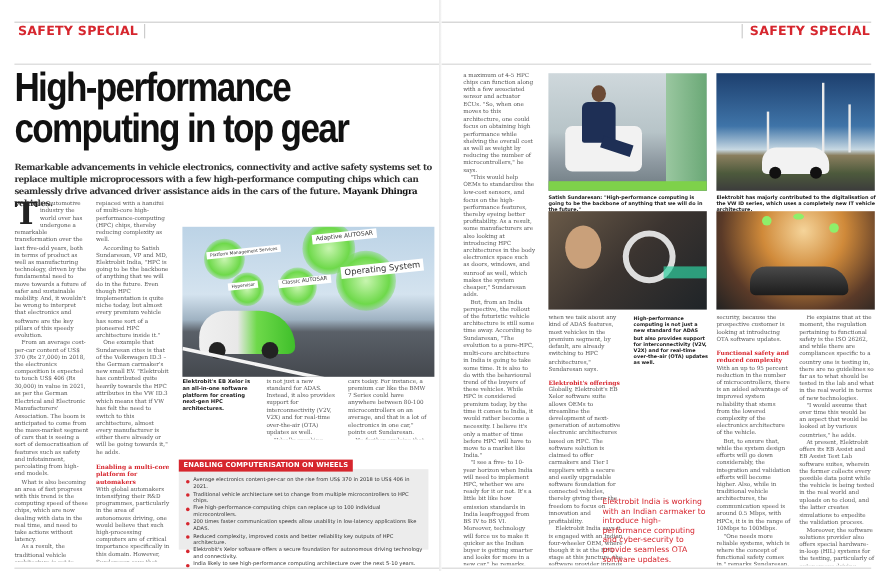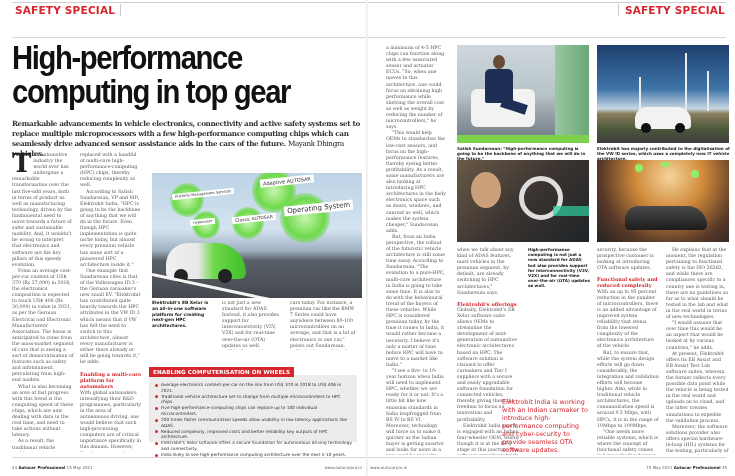--- a/index.html
+++ b/index.html
@@ -1,30 +1,30 @@
 <!DOCTYPE html>
 <html><head>
 <meta charset="utf-8">
 <style>
 *{box-sizing:border-box;margin:0;padding:0}
 html,body{width:735px;height:476px;overflow:hidden;background:#fff}
 body{font-family:"DejaVu Serif",serif;color:#222;position:relative}
 .spread{position:absolute;left:0;top:0;width:735px;height:476px;background:#fff}
-.page{position:absolute;top:0;height:416px}
+.page{position:absolute;top:16px;height:416px}
 .page.left{left:0;width:366px}
 .page.right{left:368px;width:367px}
 .gutter{position:absolute;left:366px;top:0;width:2px;height:476px;background:linear-gradient(90deg,#e6e6e6,#fafafa)}
 .topline{position:absolute;top:2px;height:1px;background:#cfcfcf}
 .kicker{position:absolute;top:4px;font-family:"DejaVu Sans",sans-serif;font-weight:bold;font-size:10.5px;color:#d6262e;letter-spacing:0.2px}
 .kicker.l{left:15px;border-right:1px solid #ccc;padding-right:5px}
 .kicker.r{right:10px;border-left:1px solid #ccc;padding-left:6px}
 .rule{position:absolute;top:37px;height:1px;background:#d8d8d8}
 .headline{position:absolute;left:12px;top:40px;width:350px;font-family:"Liberation Sans",sans-serif;font-weight:bold;font-size:34px;line-height:34px;letter-spacing:-1.6px;color:#111;transform:scaleX(0.86);transform-origin:left top;width:410px}
 .standfirst{position:absolute;left:12px;top:119px;width:350px;font-family:"DejaVu Serif",serif;font-size:7.2px;line-height:10px;color:#333;font-weight:bold;letter-spacing:-0.35px}
-.standfirst .by{color:#111;font-weight:normal}
+.standfirst .by{color:#111;font-weight:bold}
 .col{position:absolute;font-size:4.7px;line-height:6.1px;color:#555;font-family:"DejaVu Serif",serif;text-align:left;overflow:hidden}
 .col p{margin:0}
 .col p.ind{text-indent:6px}
 .col .sub{color:#d6262e;font-weight:bold;font-size:5px}
 .dropcap{float:left;font-size:26px;line-height:22px;font-weight:bold;color:#222;margin-right:2px;font-family:"DejaVu Serif",serif}
 .photo{position:absolute;overflow:hidden}
 .caption{position:absolute;font-family:"DejaVu Sans",sans-serif;font-size:4.4px;line-height:5.8px;font-weight:bold;color:#222}
 .box{position:absolute;left:149px;top:375px;width:208px;height:67px;background:#ececec}
 .box-title{position:absolute;left:0;top:-8px;background:#d6262e;color:#fff;font-family:"DejaVu Sans",sans-serif;font-weight:bold;font-size:5.6px;padding:2px 4px;letter-spacing:0.1px}
 .box ul{list-style:none;position:absolute;left:5px;top:7px;width:198px}
@@ -43,21 +43,21 @@
 <div class="spread">
 
   <div class="page left">
     <div class="topline" style="left:12px;width:354px"></div>
     <div class="kicker l">SAFETY SPECIAL</div>
     <div class="rule" style="left:12px;width:354px"></div>
 
     <div class="headline">High-performance computing in top gear</div>
 
     <div class="standfirst">
-      <span>Remarkable advancements in vehicle electronics, connectivity and active safety systems set to replace multiple microprocessors with a few high-performance computing chips which can seamlessly drive advanced sensor assistance aids in the cars of the future.</span>
+      <span>Remarkable advancements in vehicle electronics, connectivity and active safety systems set to replace multiple microprocessors with a few high-performance computing chips which can seamlessly drive advanced driver assistance aids in the cars of the future.</span>
       <span class="by">Mayank Dhingra</span>
       <span>vehicles.</span>
     </div>
 
     <div class="col" style="left:12px;top:152px;width:62px;height:300px">
       <span class="dropcap">T</span>
       <p>he automotive industry the world over has undergone a remarkable transformation over the last five-odd years, both in terms of product as well as manufacturing technology, driven by the fundamental need to move towards a future of safer and sustainable mobility. And, it wouldn't be wrong to interpret that electronics and software are the key pillars of this speedy evolution.</p>
       <p class="ind">From an average cost-per-car content of US$ 370 (Rs 27,000) in 2018, the electronics composition is expected to touch US$ 406 (Rs 30,000) in value in 2021, as per the German Electrical and Electronic Manufacturers' Association. The boom is anticipated to come from the mass-market segment of cars that is seeing a sort of democratisation of features such as safety and infotainment, percolating from high-end models.</p>
       <p class="ind">What is also becoming an area of fast progress with this trend is the computing speed of these chips, which are now dealing with data in the real time, and need to take actions without latency.</p>
       <p class="ind">As a result, the traditional vehicle architecture is set to undergo a tremendous change with multiple microprocessors getting</p>

